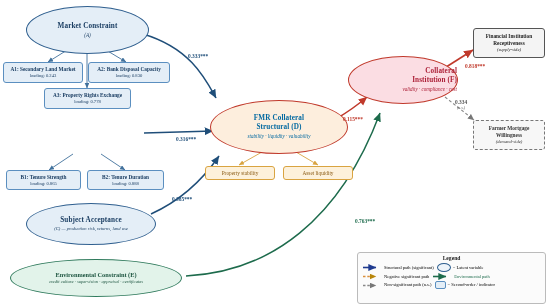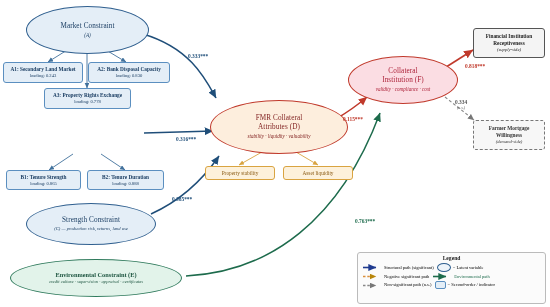--- a/index.html
+++ b/index.html
@@ -26,21 +26,21 @@
   .ellipse-green{
     border:1.4px solid #2f7a5c;
     background:#e2f3ea;
     border-radius:50%;
     color:#1d5540;
   }
   .ellipse-orange{
     border:1.6px solid #c0392b;
     background:#fdeedd;
     border-radius:50%;
-    color:#7f1d1d;
+    color:#0369a1;
   }
   .ellipse-pink{
     border:1.6px solid #c0392b;
     background:#fbdde3;
     border-radius:50%;
     color:#ad2239;
   }
   .ind-blue{
     border:1px solid #5b8fc0;
     background:#e4eef7;
@@ -59,21 +59,21 @@
     border-radius:3px;
     color:#222;
   }
   .box-dashed{
     border:1.2px dashed #777;
     background:#f7f7f7;
     border-radius:3px;
     color:#333;
   }
 
-  .t-main{font-weight:normal;font-size:7.2px;line-height:9px;letter-spacing:.1px;}
+  .t-main{font-weight:bold;font-size:7.2px;line-height:9px;letter-spacing:.1px;}
   .t-main-sm{font-weight:bold;font-size:5.3px;line-height:6.6px;}
   .t-sub{font-style:italic;font-size:5.1px;line-height:6.4px;margin-top:1px;}
   .t-sub-i{font-style:italic;font-size:4.6px;line-height:5.8px;margin-top:.5px;}
   .t-load{font-size:4.6px;line-height:5.6px;margin-top:.5px;}
 
   
   .coef{position:absolute;font-weight:bold;font-size:5.4px;letter-spacing:0;white-space:nowrap;}
   .c-blue{color:#1f4e79;}
   .c-red{color:#c0392b;}
   .c-green{color:#1d6b4c;}
@@ -200,44 +200,44 @@
     <div class="t-main-sm">B1: Tenure Strength</div>
     <div class="t-load">loading: 0.865</div>
   </div>
 
   <div class="node ind-blue" style="left:87px;top:170px;width:77px;height:20px;">
     <div class="t-main-sm">B2: Tenure Duration</div>
     <div class="t-load">loading: 0.888</div>
   </div>
 
   <div class="node ellipse-blue" style="left:26px;top:203px;width:130px;height:42px;">
-    <div class="t-main">Strength Constraint</div>
+    <div class="t-main">Subject Acceptance</div>
     <div class="t-sub-i">(C) — production risk, returns, land use</div>
   </div>
 
   <div class="node ellipse-green" style="left:10px;top:259px;width:172px;height:38px;">
     <div class="t-main-sm" style="font-size:6.3px;line-height:8px;">Environmental Constraint (E)</div>
     <div class="t-sub-i">credit culture · supervision · appraisal · certificates</div>
   </div>
 
   <div class="node ellipse-orange" style="left:210px;top:100px;width:138px;height:54px;">
     <div class="t-main">FMR Collateral</div>
-    <div class="t-main">Attributes (D)</div>
+    <div class="t-main">Structural (D)</div>
     <div class="t-sub">stability · liquidity · valuability</div>
   </div>
 
   <div class="node ind-orange" style="left:205px;top:166px;width:70px;height:14px;">
     <div class="t-main-sm" style="font-weight:normal;">Property stability</div>
   </div>
 
   <div class="node ind-orange" style="left:283px;top:166px;width:70px;height:14px;">
     <div class="t-main-sm" style="font-weight:normal;">Asset liquidity</div>
   </div>
 
-  <div class="node ellipse-pink" style="left:348px;top:56px;width:110px;height:48px;">
+  <div class="node ellipse-pink" style="left:348px;top:56px;width:110px;height:48px;align-items:flex-end;">
     <div class="t-main">Collateral</div>
     <div class="t-main">Institution (F)</div>
     <div class="t-sub">validity · compliance · cost</div>
   </div>
 
   <div class="node box-solid" style="left:473px;top:28px;width:72px;height:30px;">
     <div class="t-main-sm">Financial Institution</div>
     <div class="t-main-sm">Receptiveness</div>
     <div class="t-sub-i">(supply-side)</div>
   </div>

